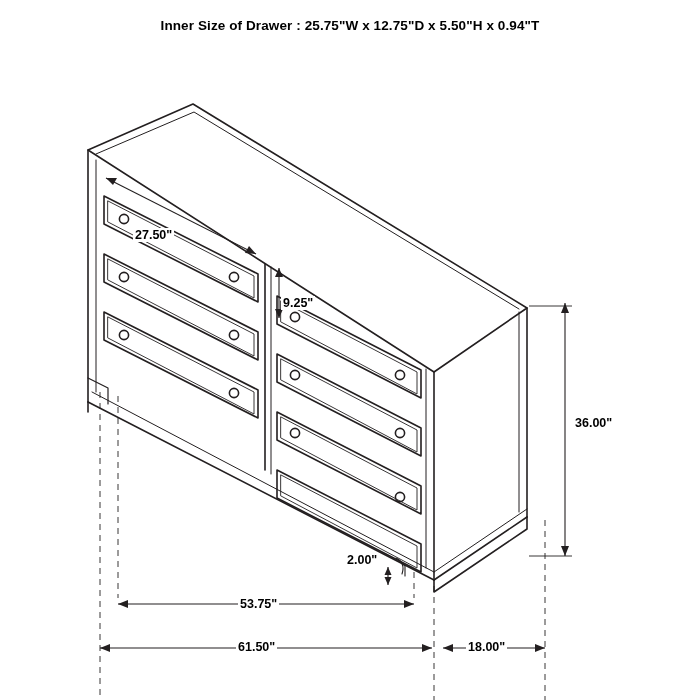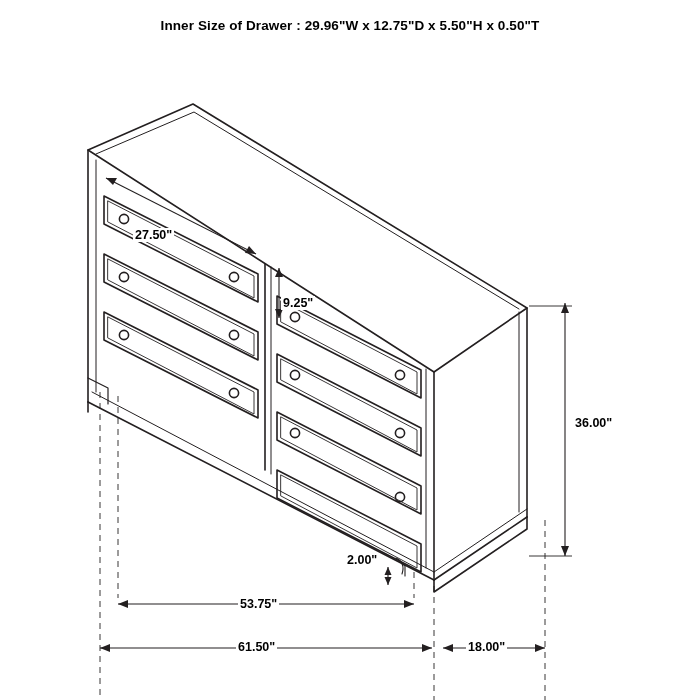--- a/index.html
+++ b/index.html
@@ -44,21 +44,21 @@
     white-space: nowrap;
     background: #ffffff;
     padding: 0 2px;
   }
 </style>
 </head>
 <body>
 
 <div id="stage">
 
-  <div class="title">Inner Size of Drawer : 29.96"W x 12.75"D x 5.50"H x 0.50"T</div>
+  <div class="title">Inner Size of Drawer : 25.75"W x 12.75"D x 5.50"H x 0.94"T</div>
 
   <svg class="drawing" viewBox="0 0 700 700">
     <g fill="none" stroke="#231f20" stroke-width="1.6" stroke-linejoin="round" stroke-linecap="round">
 
       <path d="M88,150 L193,104 L527,308 L434,372 Z"></path>
 
       <path d="M96,154 L194,112 L519,309" stroke-width="1"></path>
 
       <path d="M88,150 L88,402"></path>
       <path d="M96,160 L96,392" stroke-width="1"></path>

